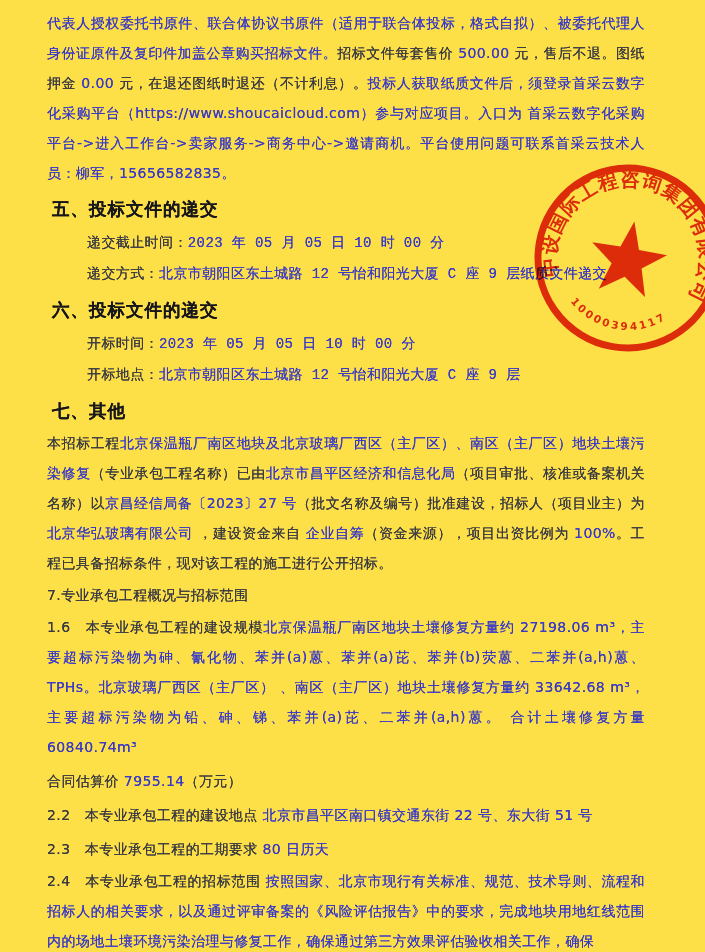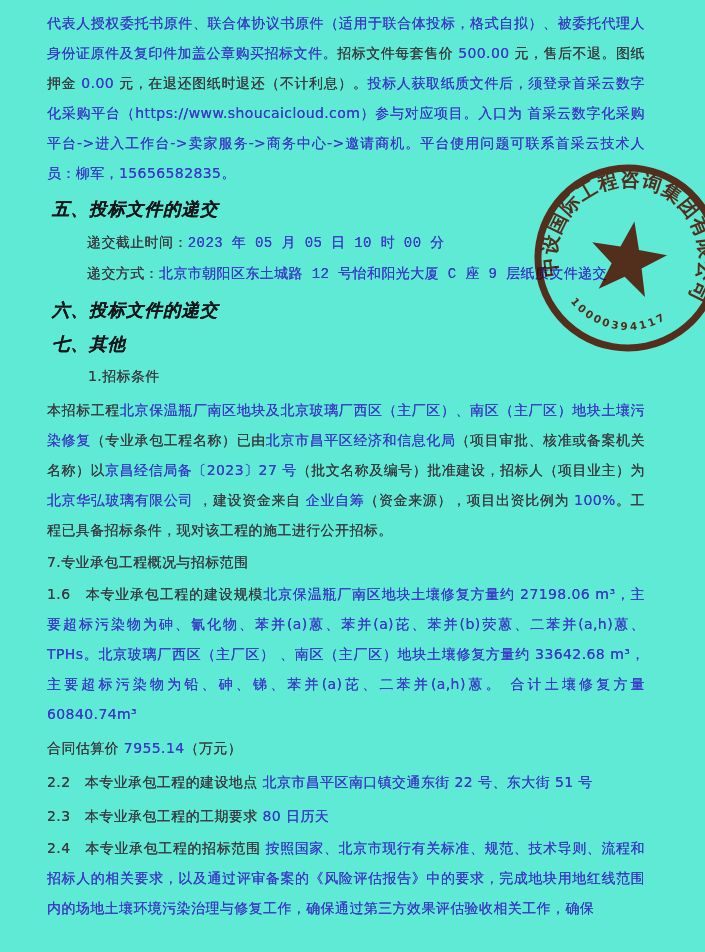--- a/index.html
+++ b/index.html
@@ -1,21 +1,21 @@
 <!DOCTYPE html>
 <html style="--blue: #3a3ac6; --ink: #3a3a42; --head: #17171b; --red: #dd2212;"><head>
 <meta charset="utf-8">
 <style>
   * { margin:0; padding:0; box-sizing:border-box; }
   html,body { background:#888; }
   .page {
     position:relative;
     width:705px; height:952px;
     margin:0 auto;
-    background:#5eead4;
+    background:#fde047;
     overflow:hidden;
     font-family:"DejaVu Sans", sans-serif;
     font-size:14px;
     letter-spacing:0.4px;
     color:var(--ink,#3a3a42);
   }
   .content { padding:6px 60px 0 47px; }
   .para {
     text-align:justify;
     line-height:30px;
@@ -25,21 +25,20 @@
   .seg-b { color:var(--blue,#3a3ac6); }
   .seg-k { color:var(--ink,#3a3a42); }
   .sec-heading {
     margin:9px 0 0 5px;
     font-size:17.5px;
     font-weight:bold;
     color:var(--head,#17171b);
     line-height:25px;
     letter-spacing:1px;
     text-shadow:0 0 0.5px currentColor;
-    font-style:italic;
   }
   .sec-items { margin-top:5px; }
   .field-line { padding-left:40px; line-height:30px; text-shadow:0 0 0.5px currentColor; }
   .field-label { color:var(--ink,#3a3a42); }
   .field-value { color:var(--blue,#3a3ac6);font-family:Liberation Mono, monospace; }
   .sub-line { padding-left:41px; }
   .p-gap { margin-top:4px; }
   .p-gap-sm { margin-top:2px; }
 
   
@@ -69,23 +68,30 @@
     <div class="sec-items">
       <p class="para field-line">
         <span class="field-label">递交截止时间：</span><span class="field-value">2023 年 05 月 05 日  10 时 00 分</span>
       </p>
       <p class="para field-line">
         <span class="field-label">递交方式：</span><span class="field-value">北京市朝阳区东土城路 12 号怡和阳光大厦 C 座 9 层纸质文件递交</span>
       </p>
     </div>
 
     <h2 class="sec-heading">六、投标文件的递交</h2>
+    <div class="sec-items">
+      <p class="para field-line">
+        <span class="field-label">开标时间：</span><span class="field-value">2023 年 05 月 05 日  10 时 00 分</span>
+      </p>
+      <p class="para field-line">
+        <span class="field-label">开标地点：</span><span class="field-value">北京市朝阳区东土城路 12 号怡和阳光大厦 C 座 9 层</span>
+      </p>
+    </div>
 
     <h2 class="sec-heading">七、其他</h2>
-    <p class="para sub-line p-gap">1.招标条件</p>
     <p class="para p-gap"><span class="seg-k">本招标工程</span><span class="seg-b">北京保温瓶厂南区地块及北京玻璃厂西区（主厂区）、南区（主厂区）地块土壤污染修复</span><span class="seg-k">（专业承包工程名称）已由</span><span class="seg-b">北京市昌平区经济和信息化局</span><span class="seg-k">（项目审批、核准或备案机关名称）以</span><span class="seg-b">京昌经信局备〔2023〕27 号</span><span class="seg-k">（批文名称及编号）批准建设，招标人（项目业主）为 </span><span class="seg-b">北京华弘玻璃有限公司</span><span class="seg-k"> ，建设资金来自 </span><span class="seg-b">企业自筹</span><span class="seg-k">（资金来源），项目出资比例为 </span><span class="seg-b">100%</span><span class="seg-k">。工程已具备招标条件，现对该工程的施工进行公开招标。</span></p>
     <p class="para p-gap-sm">7.专业承包工程概况与招标范围</p>
     <p class="para p-gap-sm"><span class="seg-k">1.6　本专业承包工程的建设规模</span><span class="seg-b">北京保温瓶厂南区地块土壤修复方量约 27198.06 m³，主要超标污染物为砷、氰化物、苯并(a)蒽、苯并(a)芘、苯并(b)荧蒽、二苯并(a,h)蒽、 TPHs。北京玻璃厂西区（主厂区） 、南区（主厂区）地块土壤修复方量约 33642.68 m³，主要超标污染物为铅、砷、锑、苯并(a)芘、二苯并(a,h)蒽。 合计土壤修复方量 60840.74m³</span></p>
     <p class="para p-gap"><span class="seg-k">合同估算价 </span><span class="seg-b">7955.14</span><span class="seg-k">（万元）</span></p>
     <p class="para p-gap"><span class="seg-k">2.2　本专业承包工程的建设地点 </span><span class="seg-b">北京市昌平区南口镇交通东街 22 号、东大街 51 号</span></p>
     <p class="para p-gap"><span class="seg-k">2.3　本专业承包工程的工期要求 </span><span class="seg-b">80 日历天</span></p>
     <p class="para p-gap-sm"><span class="seg-k">2.4　本专业承包工程的招标范围 </span><span class="seg-b">按照国家、北京市现行有关标准、规范、技术导则、流程和招标人的相关要求，以及通过评审备案的《风险评估报告》中的要求，完成地块用地红线范围内的场地土壤环境污染治理与修复工作，确保通过第三方效果评估验收相关工作，确保</span></p>
   </div>
 
   <div class="seal">

